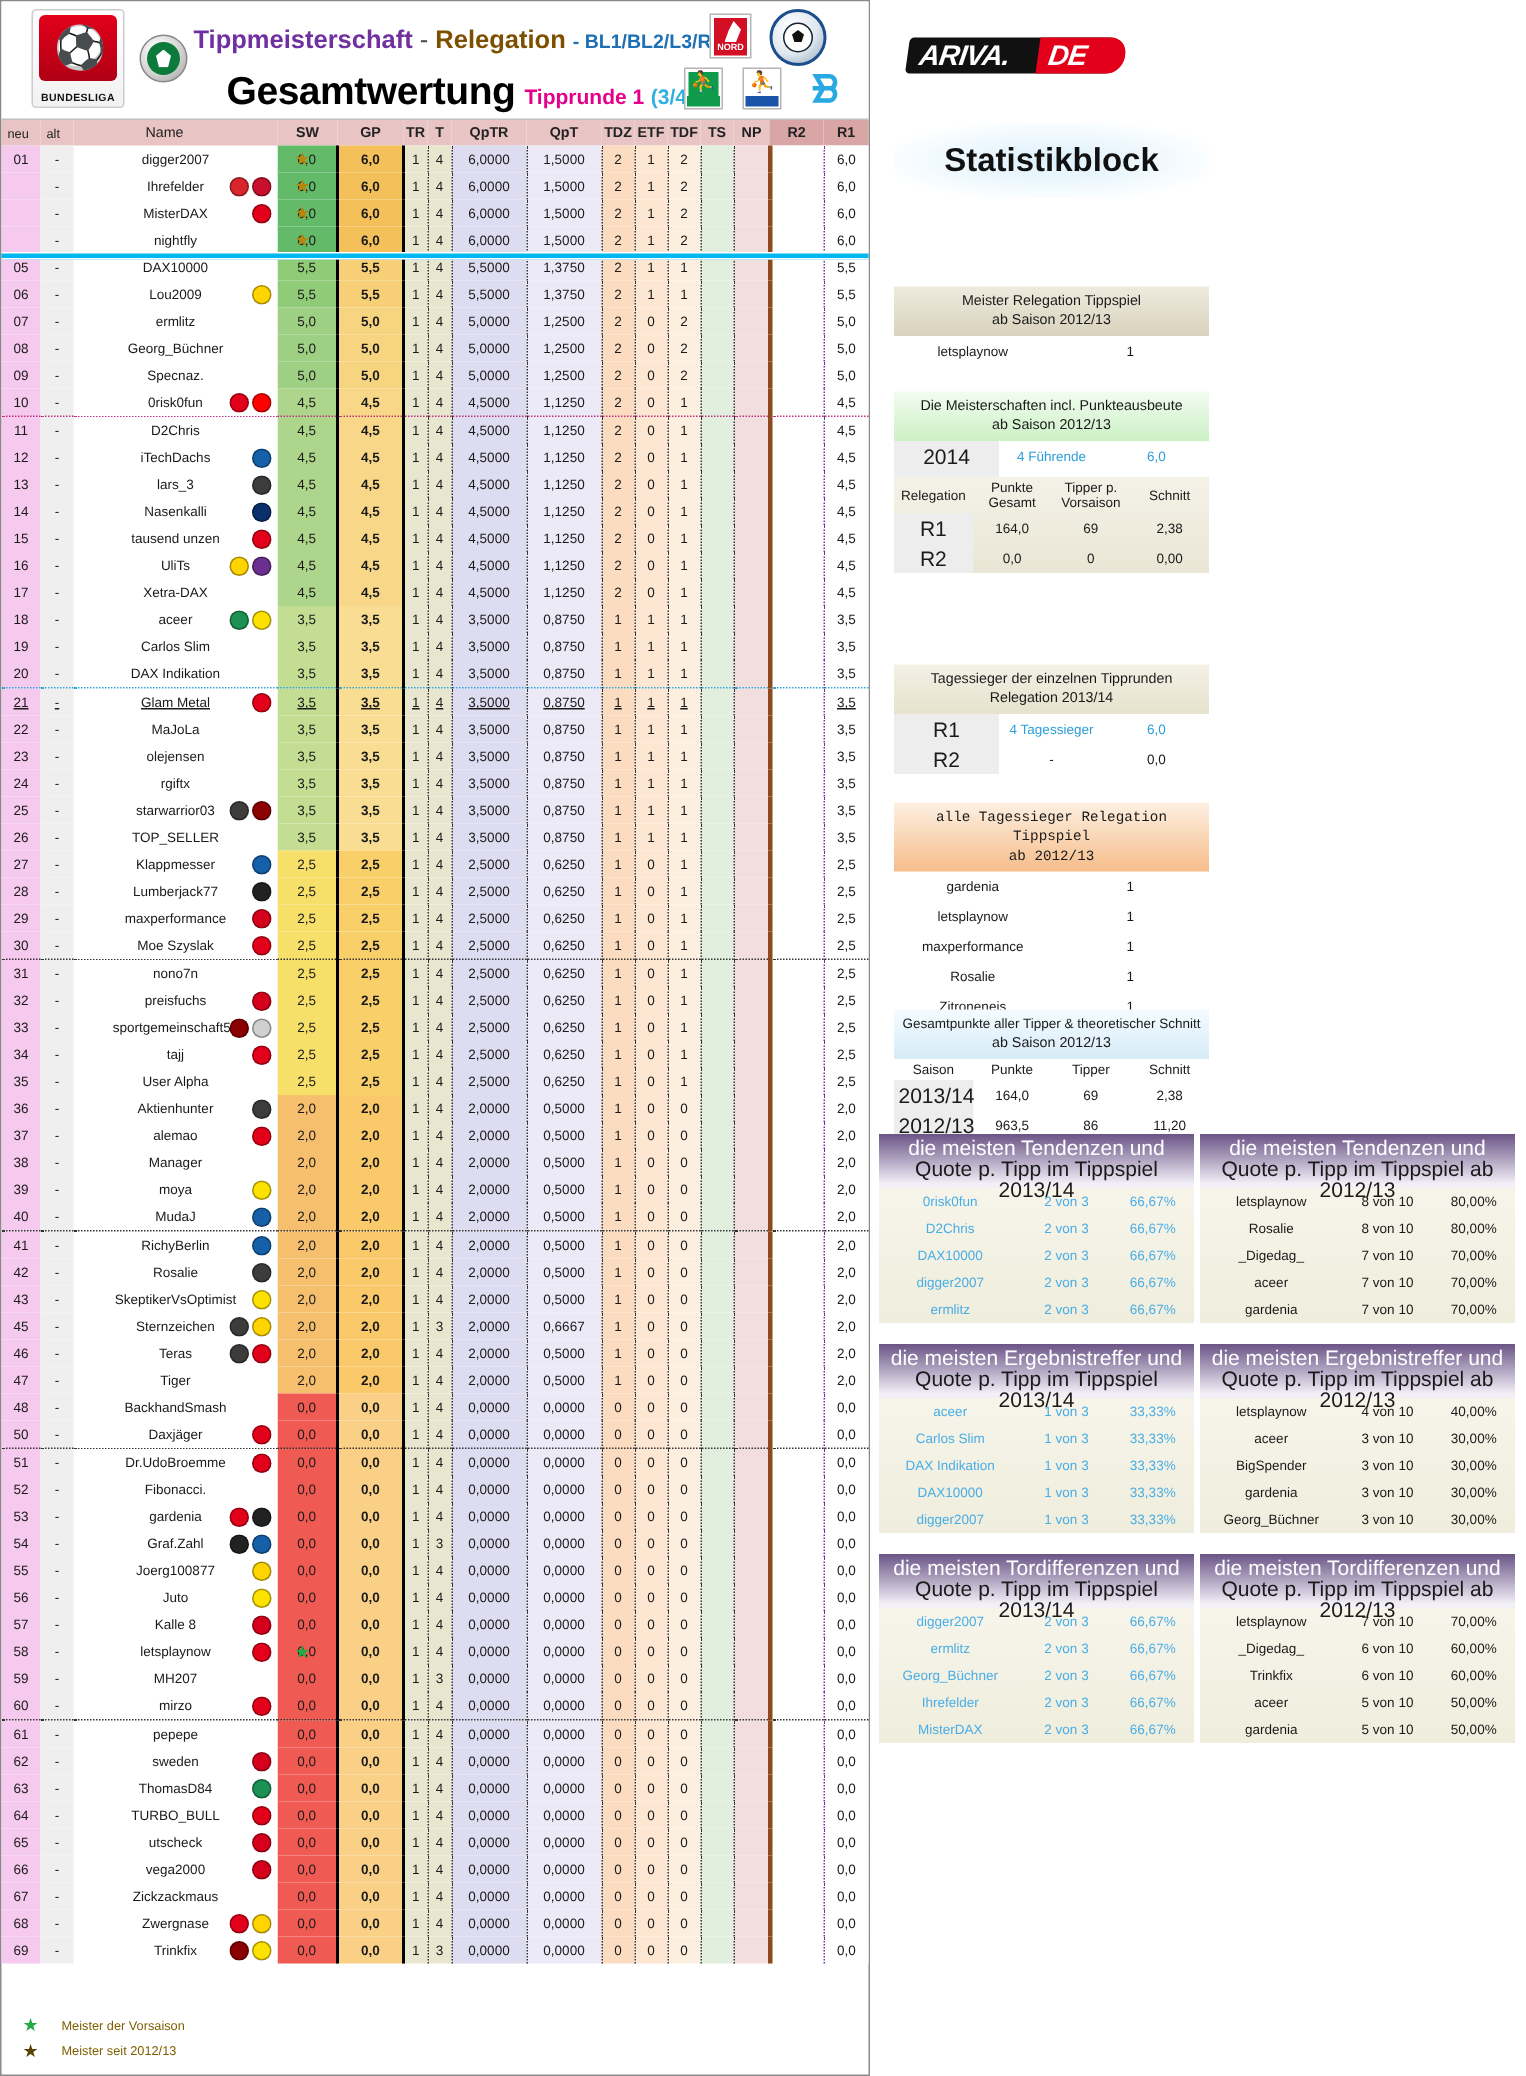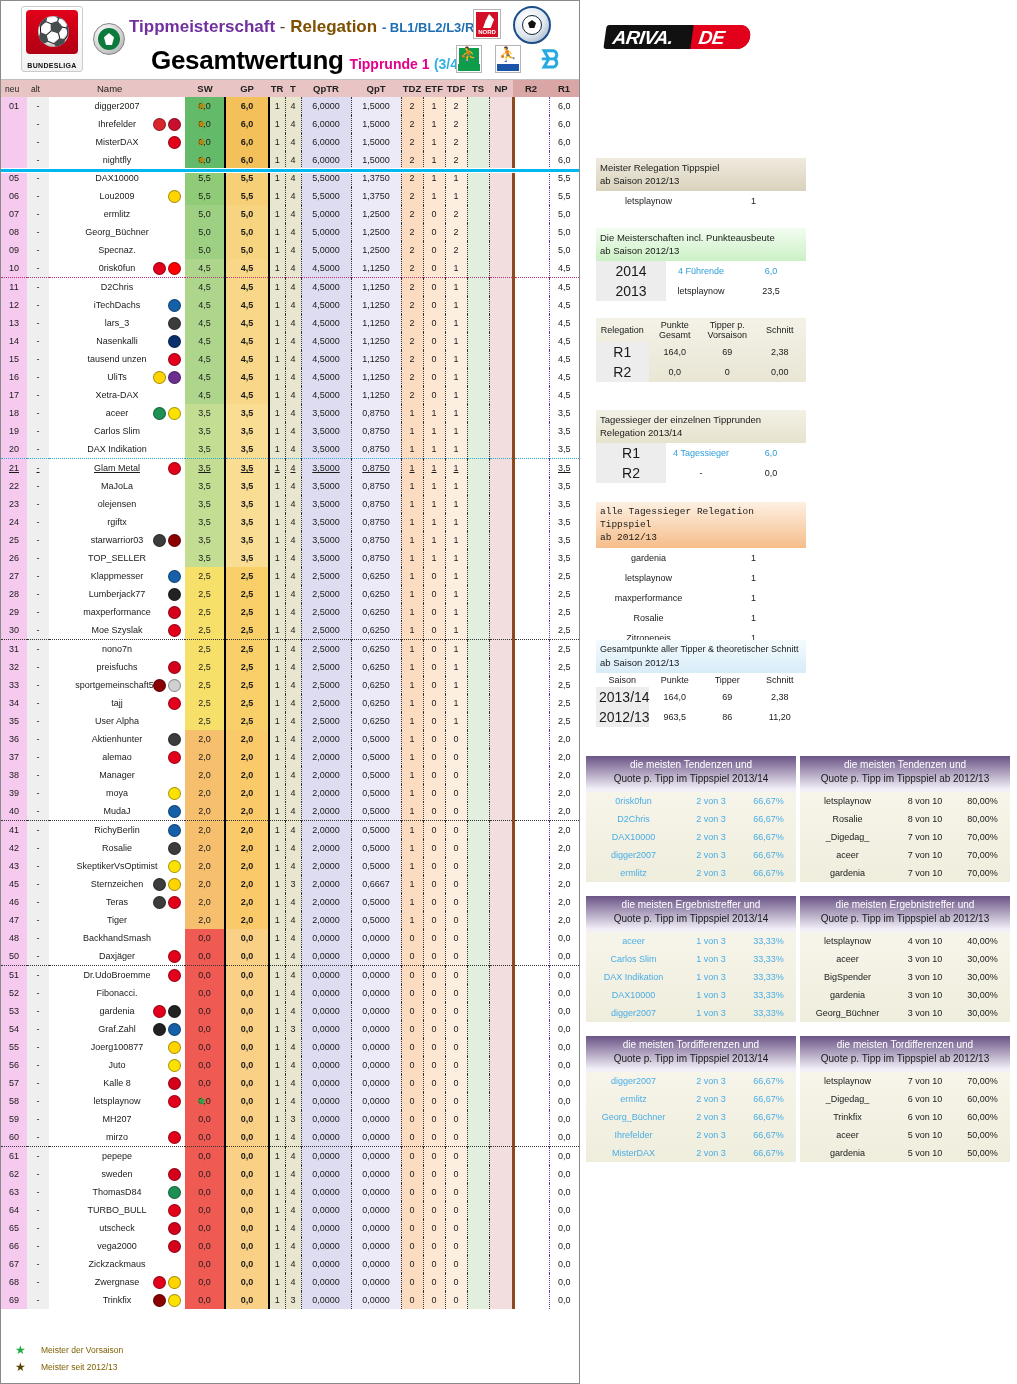--- a/index.html
+++ b/index.html
@@ -99,34 +99,34 @@
   .ariva .a1{position:absolute;left:8px;top:2px;font-size:19px;font-weight:bold;color:#fff;font-style:italic;letter-spacing:-.5px;}
   .ariva .a2{position:absolute;right:0;top:0;width:58px;height:24px;background:#e2001a;border-radius:0 11px 11px 0;}
   .ariva .a2 span{position:absolute;left:7px;top:2px;font-size:19px;font-weight:bold;color:#fff;font-style:italic;letter-spacing:-.5px;}
 
   .stitle{position:absolute;left:16px;top:82px;width:210px;height:50px;
     background:radial-gradient(ellipse at center,#dff0fb 0%,#eef8fe 45%,#ffffff 80%);
     display:flex;align-items:center;justify-content:center;
     font-size:22px;font-weight:bold;color:#111;}
 
   .sbox{position:absolute;width:210px;}
-  .sbox .bh{font-size:9.5px;color:#1a1a1a;padding:3px 4px 4px;line-height:13px;}
+  .sbox .bh{text-align:center;font-size:9.5px;color:#1a1a1a;padding:3px 4px 4px;line-height:13px;margin-top:33px;}
   .sbox .bh.beige{background:linear-gradient(#efeade,#d9d2bd);}
   .sbox .bh.green{background:linear-gradient(#f2fdf0,#ccf0c6);}
   .sbox .bh.beige2{background:linear-gradient(#f3f1e6,#e6e2cd);}
   .sbox .bh.orange{background:linear-gradient(#fdf0e2,#f6bd8a);font-family:Liberation Mono, monospace;}
   .sbox .bh.blue{background:linear-gradient(#f4fbff,#d7ecf8);}
   table.sb{border-collapse:collapse;width:210px;table-layout:fixed;font-size:9px;}
   table.sb td{padding:2px 3px;height:16px;color:#1a1a1a;text-align:center;vertical-align:middle;}
   table.sb td.lab{background:#ededed;text-align:center;font-size:14px;}
   table.sb td.blue{color:#2e9fd8;}
   table.sb th{font-size:9px;font-weight:normal;padding:2px;color:#1a1a1a;}
 
   .wbox{position:absolute;width:210px;}
-  .wbox .wh{height:34px;background:linear-gradient(#6a5486,#f2eff7 92%);text-align:center;font-size:10px;color:#fff;padding-top:2px;line-height:14px;}
+  .wbox .wh{height:34px;background:linear-gradient(#6a5486,#f2eff7 92%);text-align:center;font-size:14px;color:#fff;padding-top:2px;line-height:14px;}
   .wbox .wh .l2{color:#1a1a1a;}
   .wbox table{border-collapse:collapse;width:210px;table-layout:fixed;font-size:9px;background:linear-gradient(#f7f5ea,#efeddc);}
   .wbox table td{height:18px;padding:0 4px;text-align:center;vertical-align:middle;color:#1a1a1a;}
   .wbox table td.blu{color:#4aaee6;}
 </style>
 </head>
 <body>
 
 <div id="root">
 
@@ -1539,20 +1539,21 @@
 
   <div id="right">
 
     <div class="ariva">
       <span class="a1">ARIVA.</span>
       <span class="a2">
           <span>DE</span>
         </span>
     </div>
 
+    <div class="stitle">Statistikblock</div>
 
     <div class="sbox" style="left:16px;top:158px;">
       <div class="bh beige">
         <div>Meister Relegation Tippspiel</div>
         <div>ab Saison 2012/13</div>
       </div>
       <table class="sb">
           <tbody id="tb-meister">
             <tr>
               <td>letsplaynow</td>

